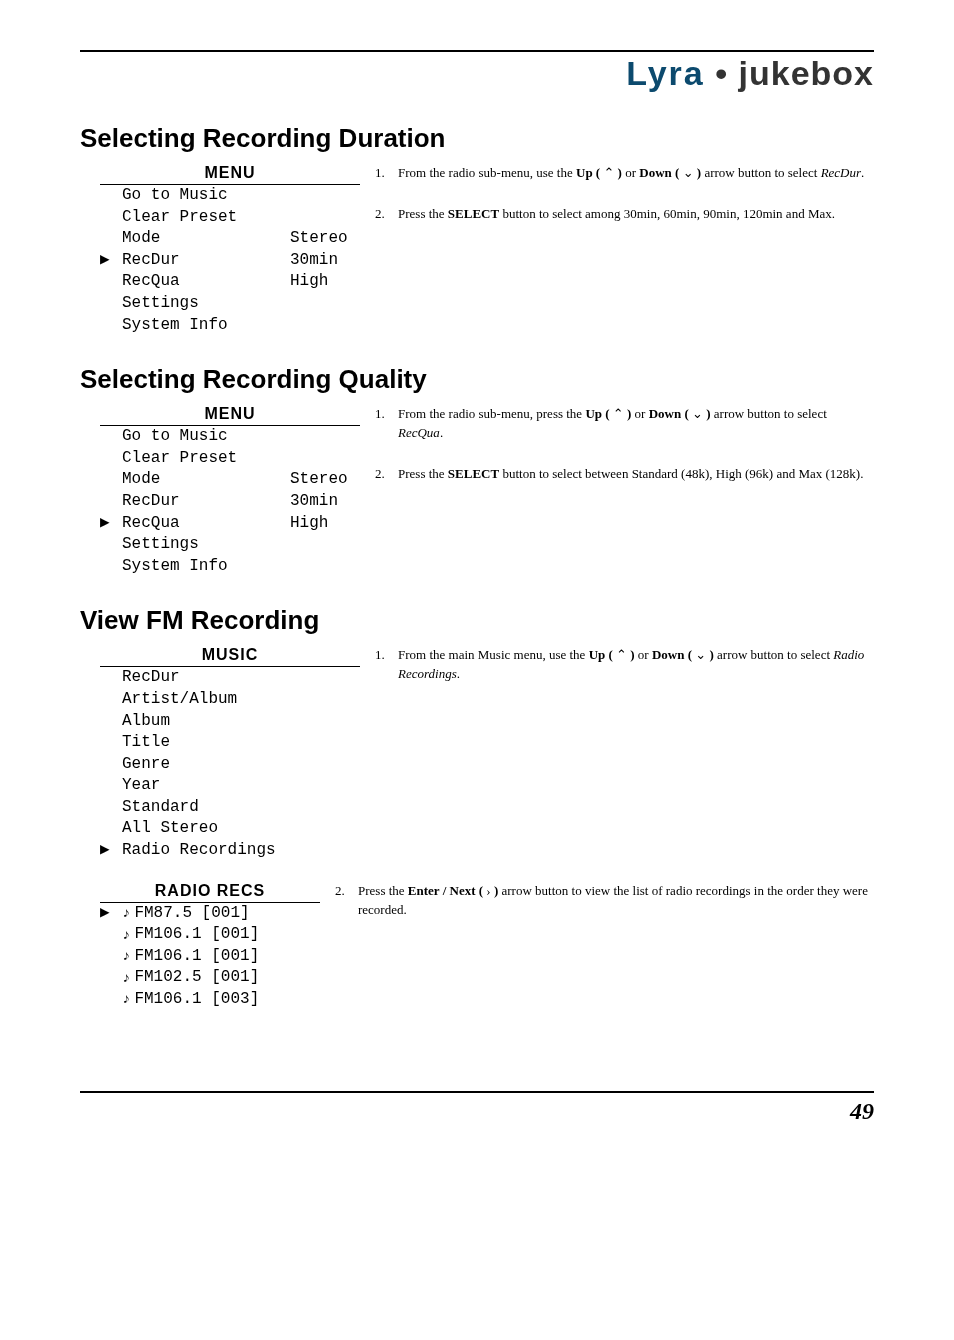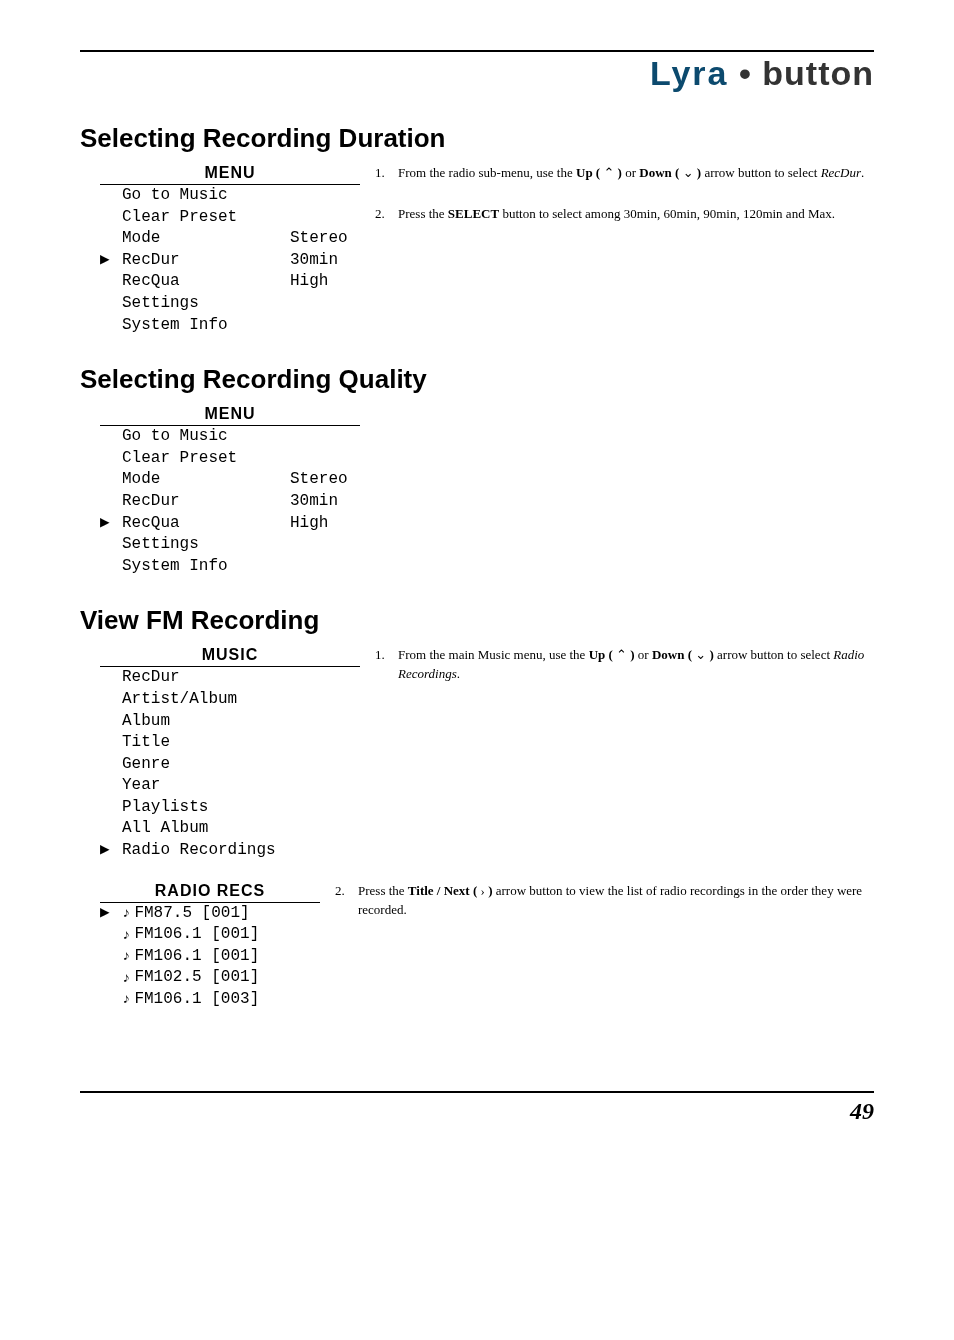--- a/index.html
+++ b/index.html
@@ -106,21 +106,21 @@
   .note-icon {
     font-size: 14px;
   }
 </style>
 </head>
 <body>
 
 <div class="page">
   <div class="header-line"></div>
   <div class="brand-line">
-    <span class="brand-left">Lyra</span><span> • </span><span class="brand-right">button</span>
+    <span class="brand-left">Lyra</span><span> • </span><span class="brand-right">jukebox</span>
   </div>
 
   <h2 class="section-title">Selecting Recording Duration</h2>
   <div class="block">
     <div class="menu-box">
       <div class="menu-title">MENU</div>
       <div>
           <div class="menu-row">
       <span class="menu-marker"></span>
       <span class="menu-label">Go to Music</span>
@@ -201,20 +201,26 @@
       <span class="menu-label">Settings</span>
       <span class="menu-val"></span>
     </div>
           <div class="menu-row">
       <span class="menu-marker"></span>
       <span class="menu-label">System Info</span>
       <span class="menu-val"></span>
     </div>
         </div>
     </div>
+    <div class="instr-col">
+      <ol class="instr">
+          <li>From the radio sub-menu, press the <b>Up (</b> ⌃ <b>)</b> or <b>Down (</b> ⌄ <b>)</b> arrow button to select <i>RecQua</i>.</li>
+          <li>Press the <b>SELECT</b> button to select between Standard (48k), High (96k) and Max (128k).</li>
+        </ol>
+    </div>
   </div>
 
   <h2 class="section-title">View FM Recording</h2>
   <div class="block">
     <div class="menu-box">
       <div class="menu-title">MUSIC</div>
       <div>
           <div class="menu-row">
       <span class="menu-marker"></span>
       <span class="menu-label">RecDur</span>
@@ -234,25 +240,25 @@
           <div class="menu-row">
       <span class="menu-marker"></span>
       <span class="menu-label">Genre</span>
     </div>
           <div class="menu-row">
       <span class="menu-marker"></span>
       <span class="menu-label">Year</span>
     </div>
           <div class="menu-row">
       <span class="menu-marker"></span>
-      <span class="menu-label">Playlists</span>
-    </div>
-          <div class="menu-row">
-      <span class="menu-marker"></span>
-      <span class="menu-label">All Album</span>
+      <span class="menu-label">Standard</span>
+    </div>
+          <div class="menu-row">
+      <span class="menu-marker"></span>
+      <span class="menu-label">All Stereo</span>
     </div>
           <div class="menu-row">
       <span class="menu-marker">▶</span>
       <span class="menu-label">Radio Recordings</span>
     </div>
         </div>
     </div>
     <div class="instr-col">
       <ol class="instr">
           <li>From the main Music menu, use the <b>Up (</b> ⌃ <b>)</b> or <b>Down (</b> ⌄ <b>)</b> arrow button to select <i>Radio Recordings</i>.</li>
@@ -286,20 +292,20 @@
     </div>
           <div class="menu-row">
       <span class="menu-marker"></span>
       <span class="note-icon">♪</span>
       <span class="menu-label" style="margin-left:4px;">FM106.1 [003]</span>
     </div>
         </div>
     </div>
     <div class="instr-col">
       <ol class="instr" start="2">
-          <li>Press the <b>Title / Next (</b> › <b>)</b> arrow button to view the list of radio recordings in the order they were recorded.</li>
+          <li>Press the <b>Enter / Next (</b> › <b>)</b> arrow button to view the list of radio recordings in the order they were recorded.</li>
         </ol>
     </div>
   </div>
 
   <div class="footer-rule"></div>
   <div class="page-num">49</div>
 </div>
 
 </body></html>

